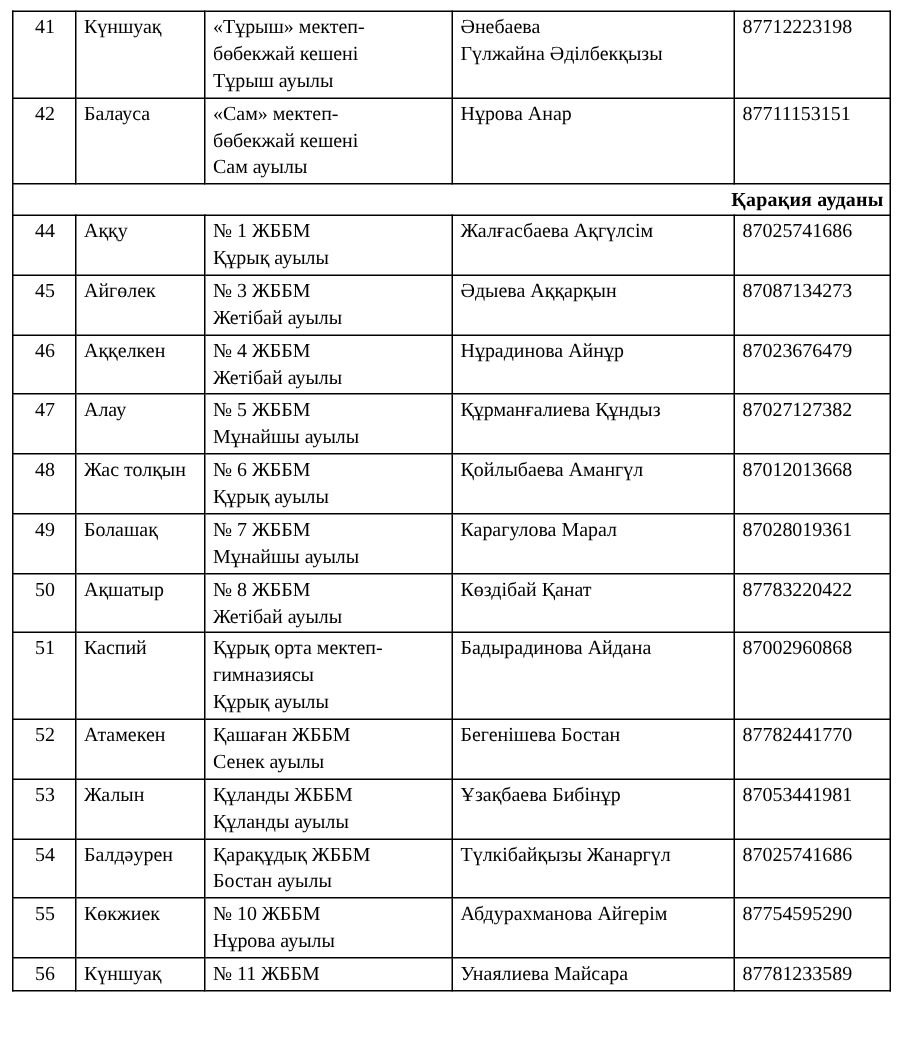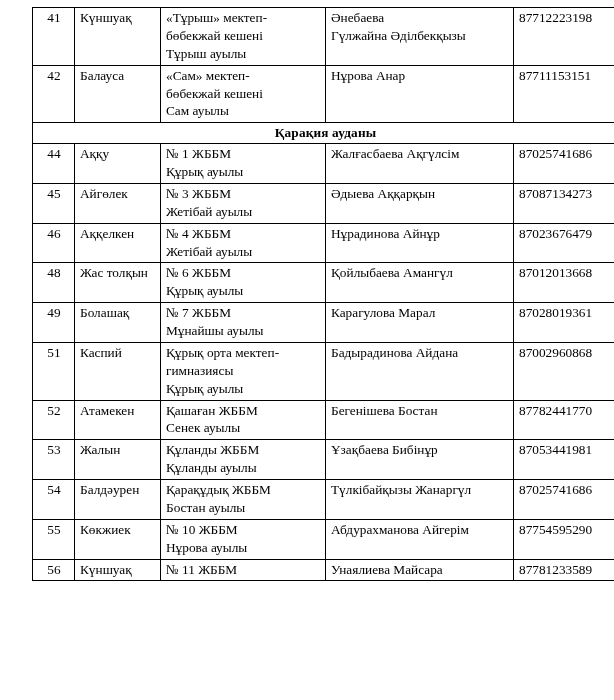--- a/index.html
+++ b/index.html
@@ -14,21 +14,21 @@
     overflow: hidden;
     font-family: "Liberation Serif", "DejaVu Serif", serif;
     color: #000000;
   }
 
   .page {
     position: relative;
     width: 614px;
     height: 700px;
     box-sizing: border-box;
-    padding: 7px 9px 0 32px;
+    padding: 7px 9px 0 8px;
   }
 
   table.reg {
     border-collapse: collapse;
     width: 585px;
     table-layout: fixed;
     font-size: 13.3px;
     line-height: 1.345;
   }
 
@@ -52,21 +52,21 @@
     padding-right: 2px;
   }
 
   td.phone {
     white-space: nowrap;
     padding-left: 6px;
     margin-left: 29px;
   }
 
   tr.district td {
-    text-align: center;
+    text-align: right;
     font-weight: bold;
     padding-top: 1px;
     padding-bottom: 1px;
     letter-spacing: 0.15px;
   }
 
   
   .sp {
     text-decoration: underline;
     text-decoration-style: wavy;
@@ -150,20 +150,32 @@
           <td>
             <span class="cellline">№ 4 ЖББМ</span>
             <span class="cellline">Жетібай ауылы</span>
           </td>
           <td>
             <span class="cellline">Нұрадинова Айнұр</span>
           </td>
           <td class="phone">87023676479</td>
         </tr>
         <tr>
+          <td class="num">47</td>
+          <td>Алау</td>
+          <td>
+            <span class="cellline">№ 5 ЖББМ</span>
+            <span class="cellline">Мұнайшы ауылы</span>
+          </td>
+          <td>
+            <span class="cellline">Құрманғалиева Құндыз</span>
+          </td>
+          <td class="phone">87027127382</td>
+        </tr>
+        <tr>
           <td class="num">48</td>
           <td>Жас толқын</td>
           <td>
             <span class="cellline">№ 6 ЖББМ</span>
             <span class="cellline">Құрық ауылы</span>
           </td>
           <td>
             <span class="cellline">Қойлыбаева Амангүл</span>
           </td>
           <td class="phone">87012013668</td>
@@ -172,20 +184,32 @@
           <td class="num">49</td>
           <td>Болашақ</td>
           <td>
             <span class="cellline">№ 7 ЖББМ</span>
             <span class="cellline">Мұнайшы ауылы</span>
           </td>
           <td>
             <span class="cellline">Карагулова Марал</span>
           </td>
           <td class="phone">87028019361</td>
+        </tr>
+        <tr>
+          <td class="num">50</td>
+          <td>Ақшатыр</td>
+          <td>
+            <span class="cellline">№ 8 ЖББМ</span>
+            <span class="cellline">Жетібай ауылы</span>
+          </td>
+          <td>
+            <span class="cellline">Көздібай Қанат</span>
+          </td>
+          <td class="phone">87783220422</td>
         </tr>
         <tr>
           <td class="num">51</td>
           <td>Каспий</td>
           <td>
             <span class="cellline">Құрық орта мектеп-</span>
             <span class="cellline">гимназиясы</span>
             <span class="cellline">Құрық ауылы</span>
           </td>
           <td>

